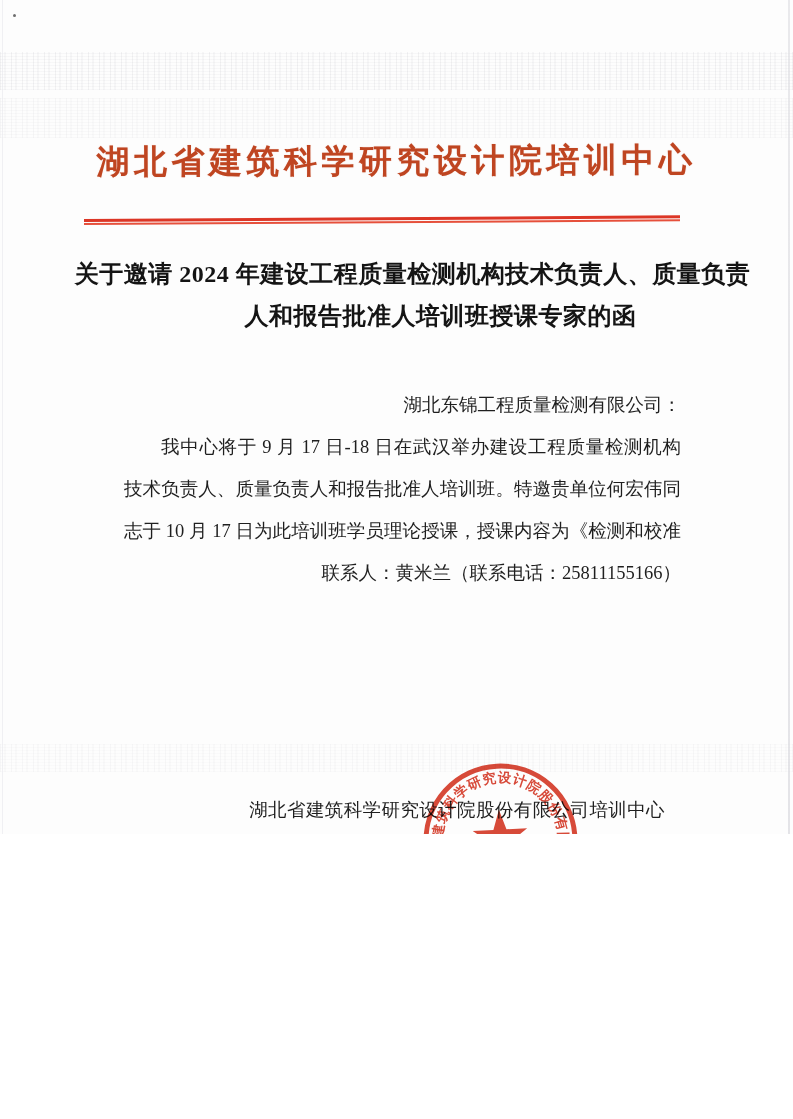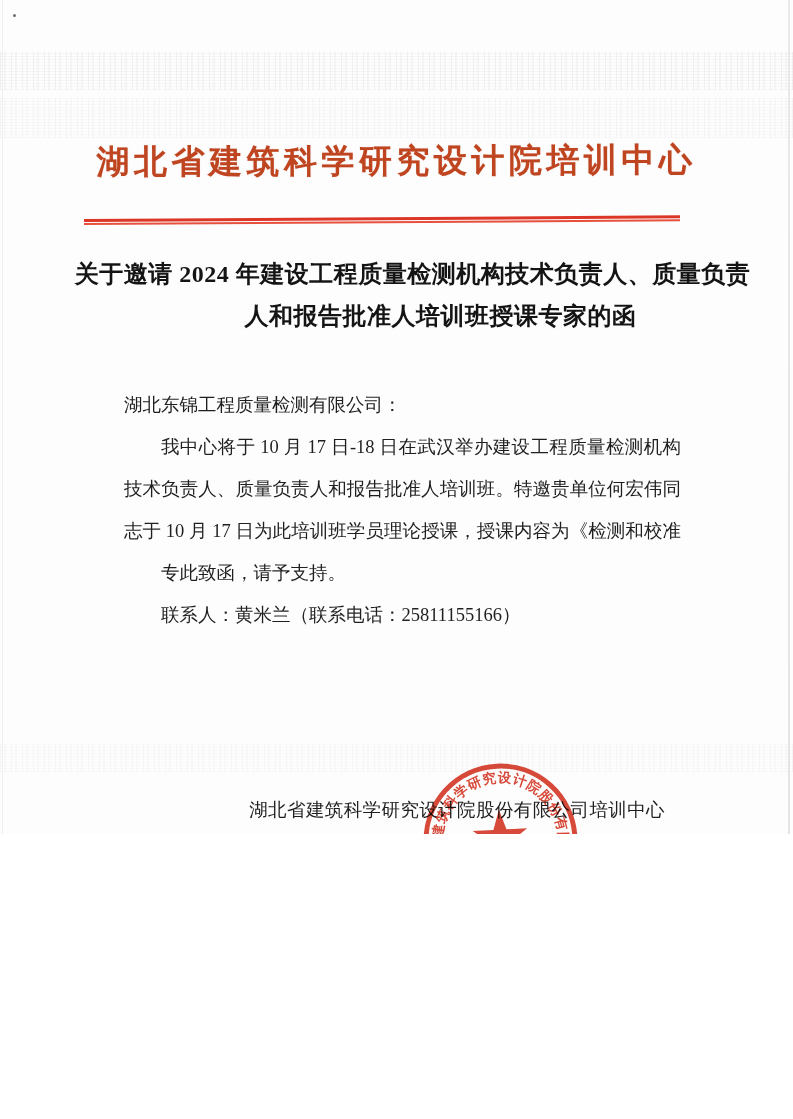--- a/index.html
+++ b/index.html
@@ -45,21 +45,21 @@
   .doc-title{
     position:absolute;left:16px;width:100%;text-align:center;
     font-weight:bold;font-size:24px;color:#141414;letter-spacing:.5px;
   }
   .t1{top:258px;} .t2{top:300px;margin-left:28px;}
   
   .body-block{
     position:absolute;top:384px;left:124px;width:557px;
     font-size:18.5px;line-height:42px;color:#1f1f1f;
   }
-  .line{white-space:nowrap;}
+  .line{white-space:nowrap;text-align:right;}
   .just{white-space:normal;text-align:justify;text-align-last:justify;}
   .ind{text-indent:37px;}
   
   .signature{
     position:absolute;top:797px;left:108px;width:557px;
     text-align:right;font-size:18.5px;color:#1f1f1f;letter-spacing:.4px;
   }
   .dateline{
     position:absolute;top:842px;left:422px;
     font-size:18.5px;color:#1f1f1f;
@@ -90,24 +90,23 @@
     <div class="r1"></div>
       <div class="r2"></div>
       <div class="r3"></div>
   </div>
 
   <div class="doc-title t1">关于邀请 2024 年建设工程质量检测机构技术负责人、质量负责</div>
   <div class="doc-title t2">人和报告批准人培训班授课专家的函</div>
 
   <div class="body-block">
     <div class="line">湖北东锦工程质量检测有限公司：</div>
-    <div class="line just ind">我中心将于 10 月 17 日-18 日在武汉举办建设工程质量检测机构</div>
+    <div class="line just ind">我中心将于 9 月 17 日-18 日在武汉举办建设工程质量检测机构</div>
     <div class="line just">技术负责人、质量负责人和报告批准人培训班。特邀贵单位何宏伟同</div>
     <div class="line just">志于 10 月 17 日为此培训班学员理论授课，授课内容为《检测和校准</div>
-    <div class="line ind">专此致函，请予支持。</div>
     <div class="line ind">联系人：黄米兰（联系电话：25811155166）</div>
   </div>
 
   <div class="signature">湖北省建筑科学研究设计院股份有限公司培训中心</div>
   <div class="dateline">2024 年 9 月 23 日</div>
 
   <svg class="seal" viewBox="0 0 160 160">
     <defs>
       <path id="arcTop" d="M 33.7 114.9 A 58 58 0 1 1 126.3 114.9" fill="none"></path>
       <path id="arcBottom" d="M 32.5 119.9 A 62 62 0 0 0 127.5 119.9" fill="none"></path>

